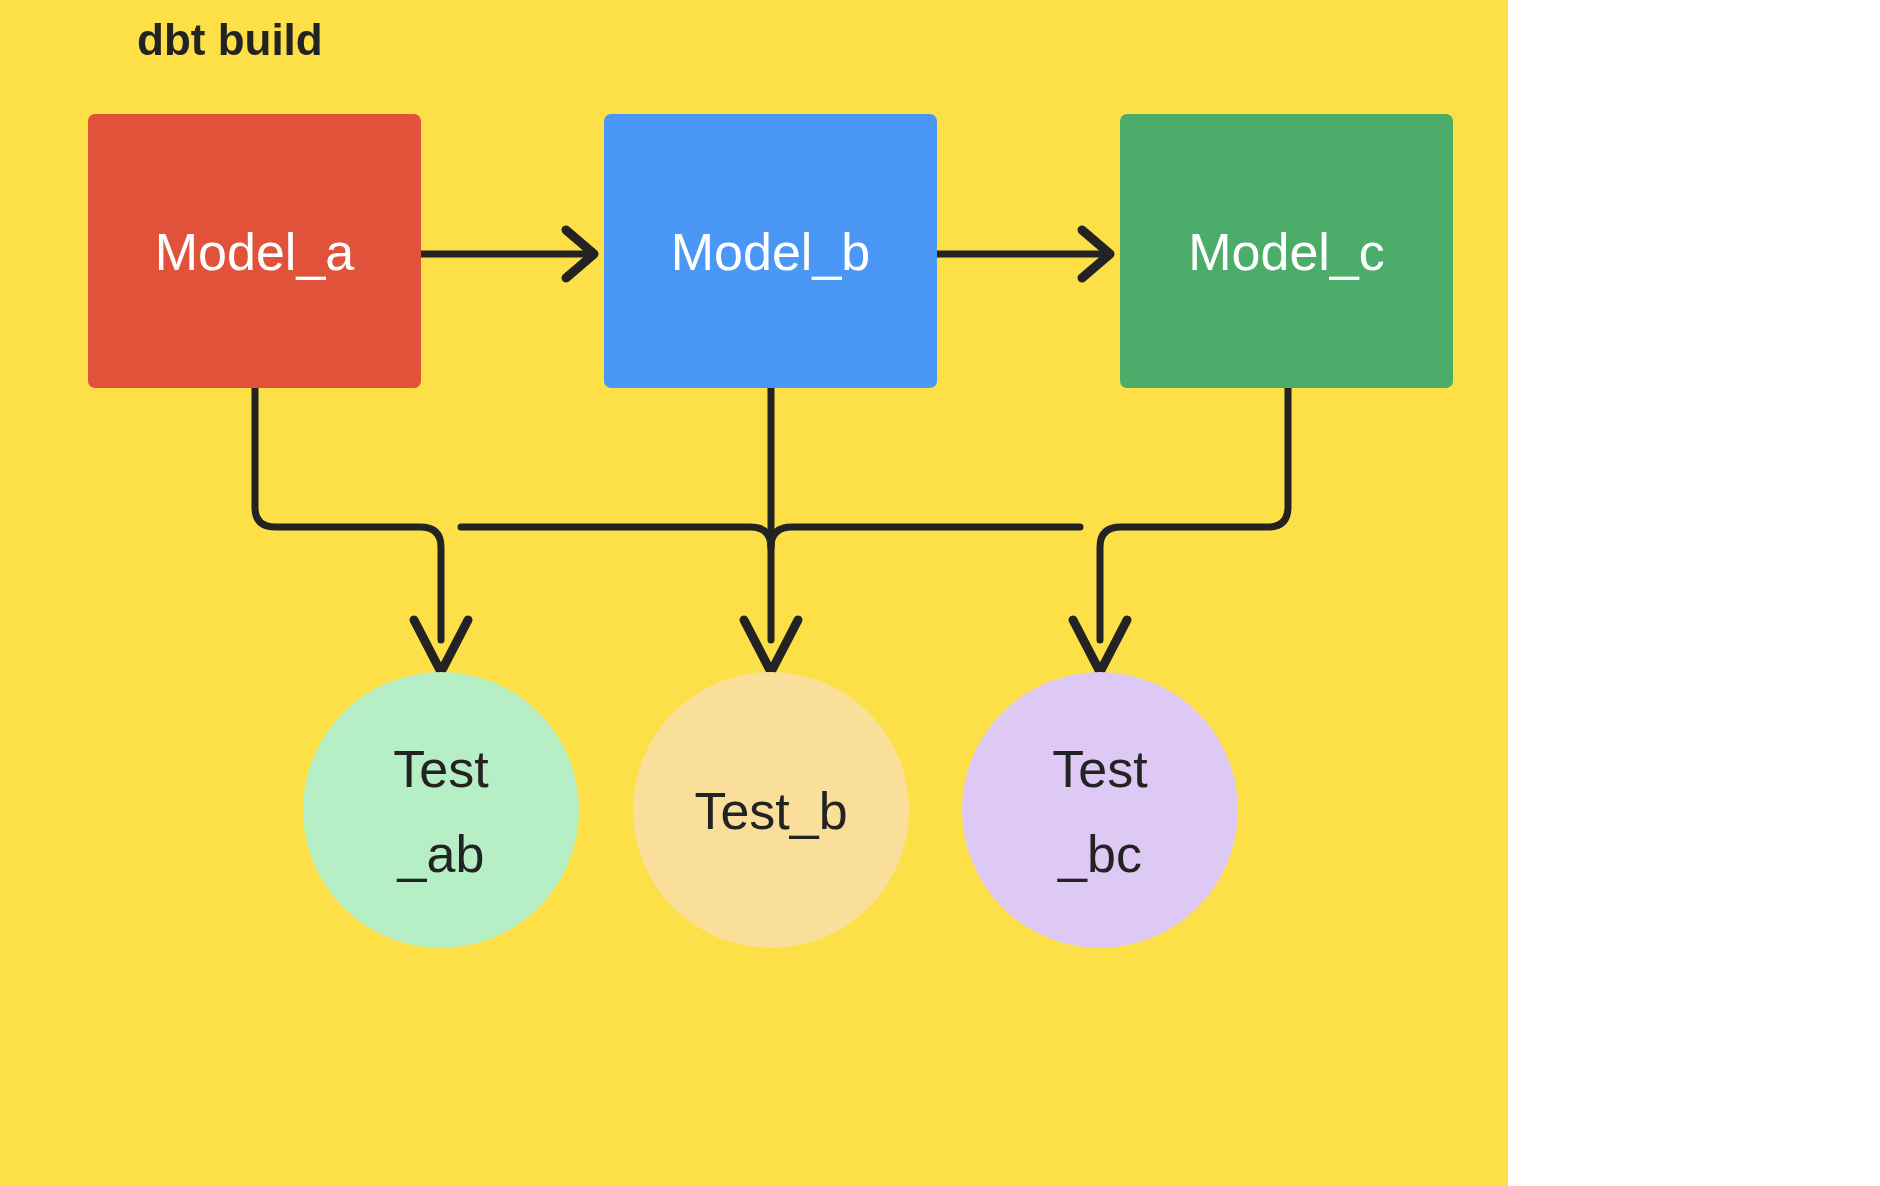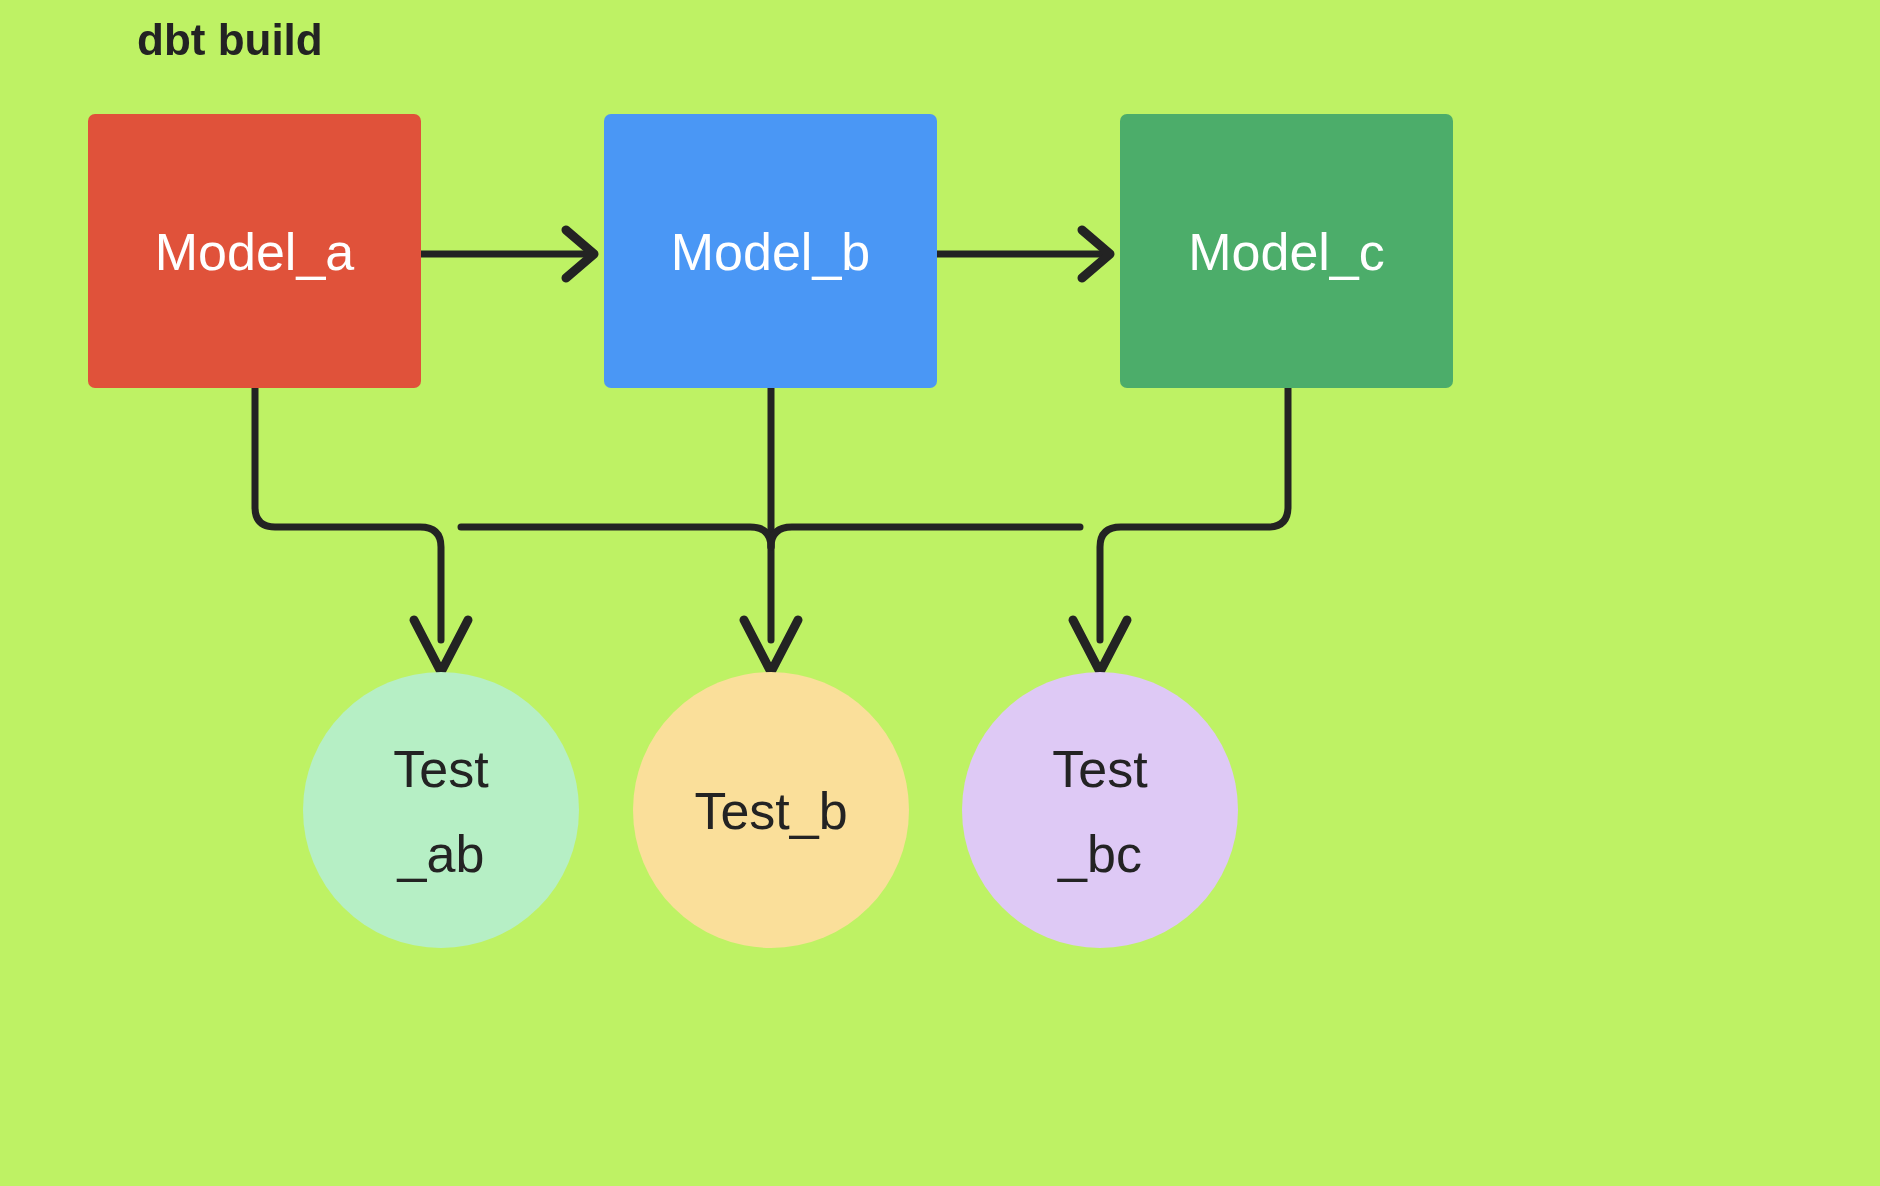--- a/index.html
+++ b/index.html
@@ -8,23 +8,23 @@
     background: #ffffff;
   }
   body {
     width: 1880px;
     height: 1186px;
     font-family: "Liberation Sans", sans-serif;
     overflow: hidden;
   }
   #canvas {
     position: relative;
-    width: 1880px;
+    width: 1508px;
     height: 1186px;
-    background: #bef264;
+    background: #fde047;
   }
   #diagram-svg {
     position: absolute;
     top: 0;
     left: 0;
     width: 1880px;
     height: 1186px;
     display: block;
   }
   .node-label {

